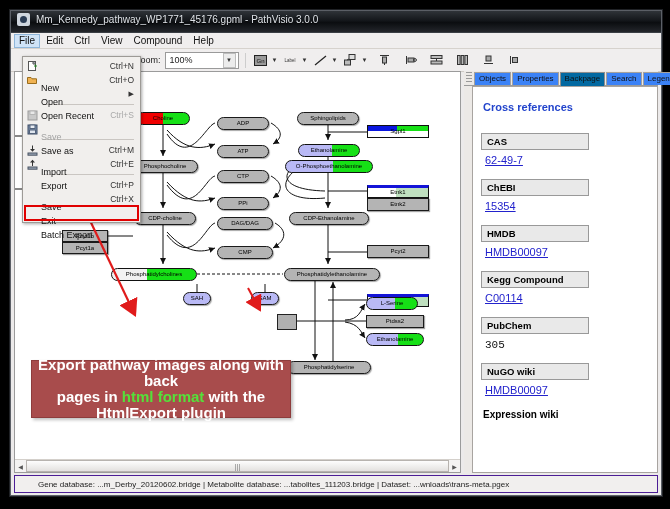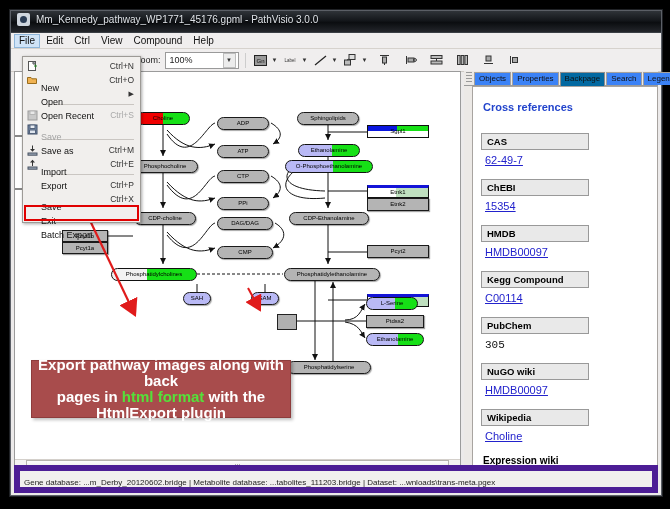--- a/index.html
+++ b/index.html
@@ -43,21 +43,21 @@
   #canvaswrap{position:absolute;left:3px;top:1px;width:445px;bottom:22px;background:#fff;
               border:1px solid #9b9b9b;}
   #canvas{position:absolute;left:0;top:0;right:0;bottom:12px;overflow:hidden;background:#fff;}
   #hscroll{position:absolute;left:0;right:0;bottom:0;height:12px;background:#f4f3f2;border-top:1px solid #d4d0cb;
            display:flex;align-items:center;}
   #hscroll .end{width:11px;height:11px;font-size:6px;color:#555;display:flex;align-items:center;justify-content:center;}
   #hscroll .thumb{flex:1;height:10px;background:linear-gradient(to bottom,#fdfdfd,#e3e1df);border:1px solid #b7b3af;
         display:flex;align-items:center;justify-content:center;font-size:7px;color:#777;}
 
   #statusbar{position:absolute;left:3px;right:3px;bottom:2px;height:16px;background:#f1efee;
-             border:6px solid #4c1d95;display:flex;align-items:flex-end;}
+             border:1px solid #4c1d95;display:flex;align-items:center;padding-left:19px;}
   #statusbar .sb-txt{font-size:8px;color:#1a1a1a;padding-left:4px;white-space:nowrap;}
 
   
   #rightpanel{position:absolute;right:3px;top:1px;width:194px;bottom:22px;background:#ece9e6;}
   #tabstrip{height:14px;display:flex;align-items:flex-end;padding-left:10px;gap:0px;
             border-bottom:1px solid #9a9a9a;}
   .ptab{font-size:8px;color:#111;background:#3b82f6;border:1px solid #a5a19c;border-bottom:none;
         padding:1px 4px;line-height:10px;margin-right:1px;}
   .ptab.sel{background:#0369a1;border-color:#8d8d8d;position:relative;top:1px;padding-bottom:2px;font-weight:normal;}
   #tabgrip{position:absolute;left:2px;top:1px;width:6px;height:12px;
@@ -371,24 +371,20 @@
             <a class="xref-val" href="#">C00114</a>
           </div>
           <div class="xref-block">
             <div class="xref-head">PubChem</div>
             <span class="xref-val plain">305</span>
           </div>
           <div class="xref-block">
             <div class="xref-head">NuGO wiki</div>
             <a class="xref-val" href="#">HMDB00097</a>
           </div>
-          <div class="xref-block">
-            <div class="xref-head">Wikipedia</div>
-            <a class="xref-val" href="#">Choline</a>
-          </div>
 
           <div class="expr-head">Expression wiki</div>
         </div>
       </div>
     </div>
 
     <div id="statusbar">
       <span class="sb-txt">Gene database: ...m_Derby_20120602.bridge | Metabolite database: ...tabolites_111203.bridge | Dataset: ...wnloads\trans-meta.pgex</span>
     </div>
   </div>

